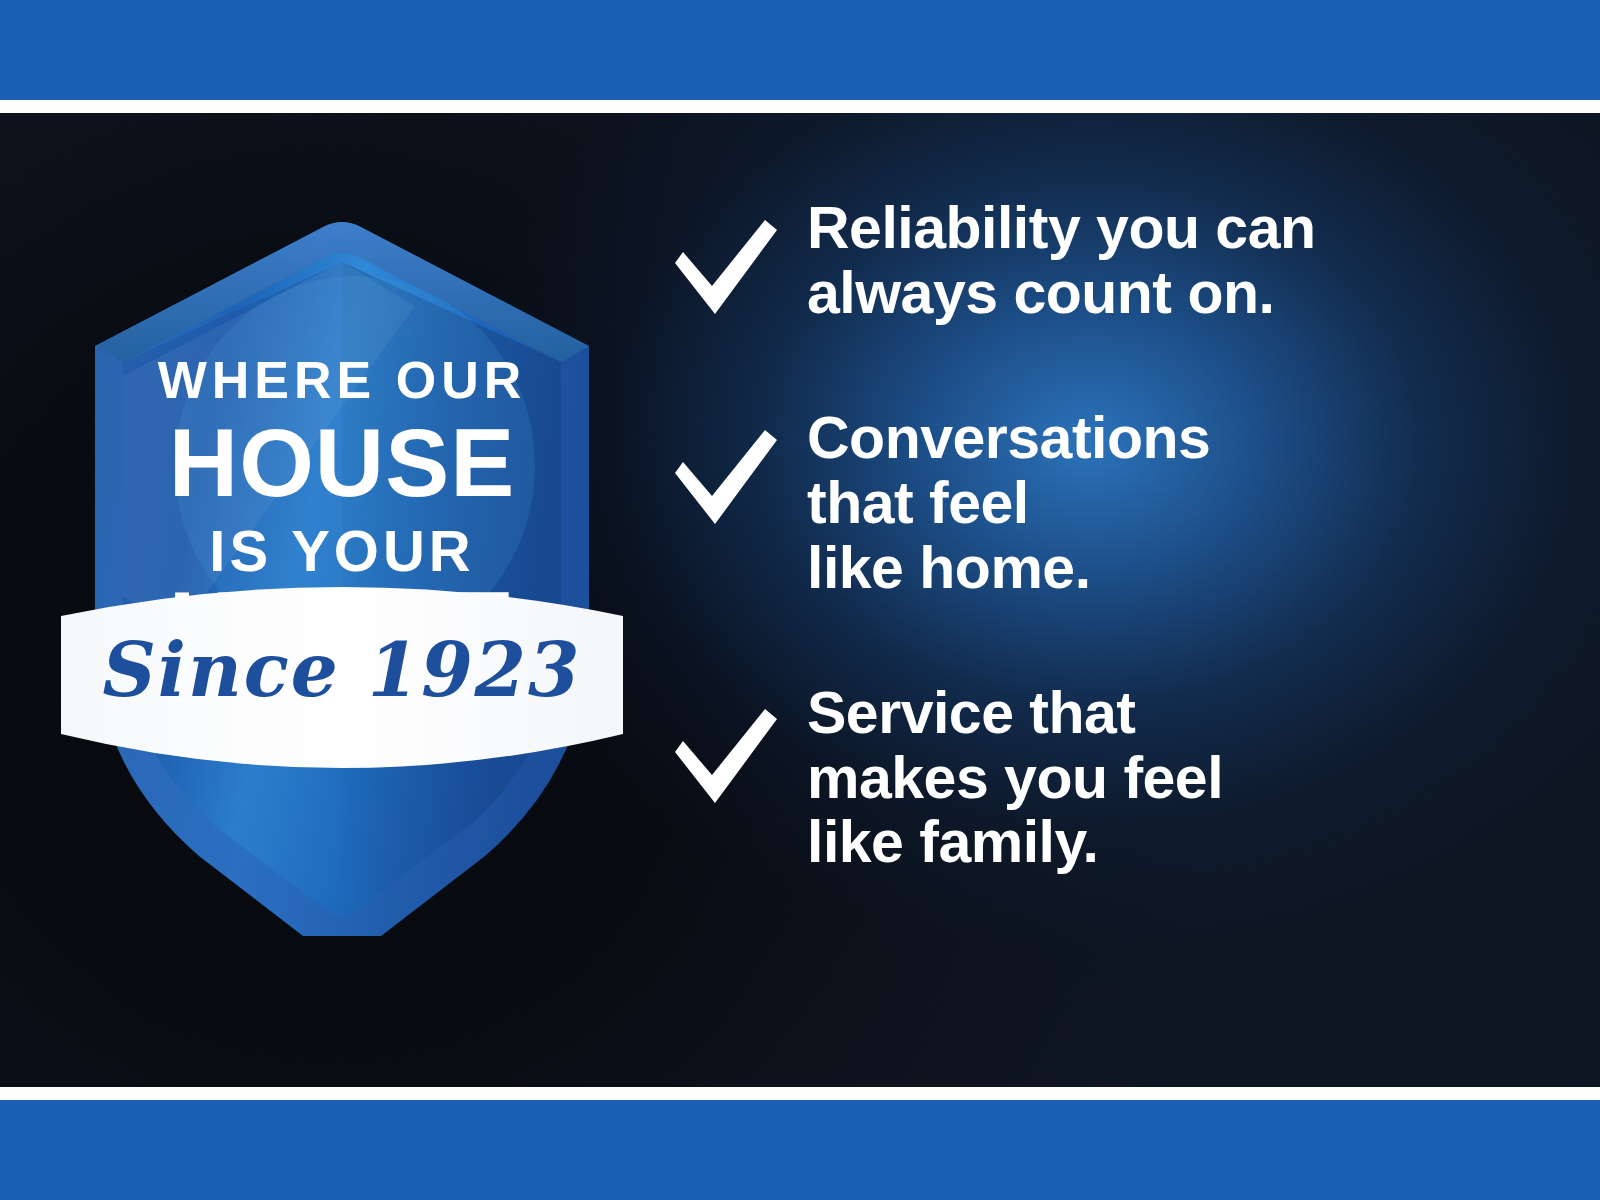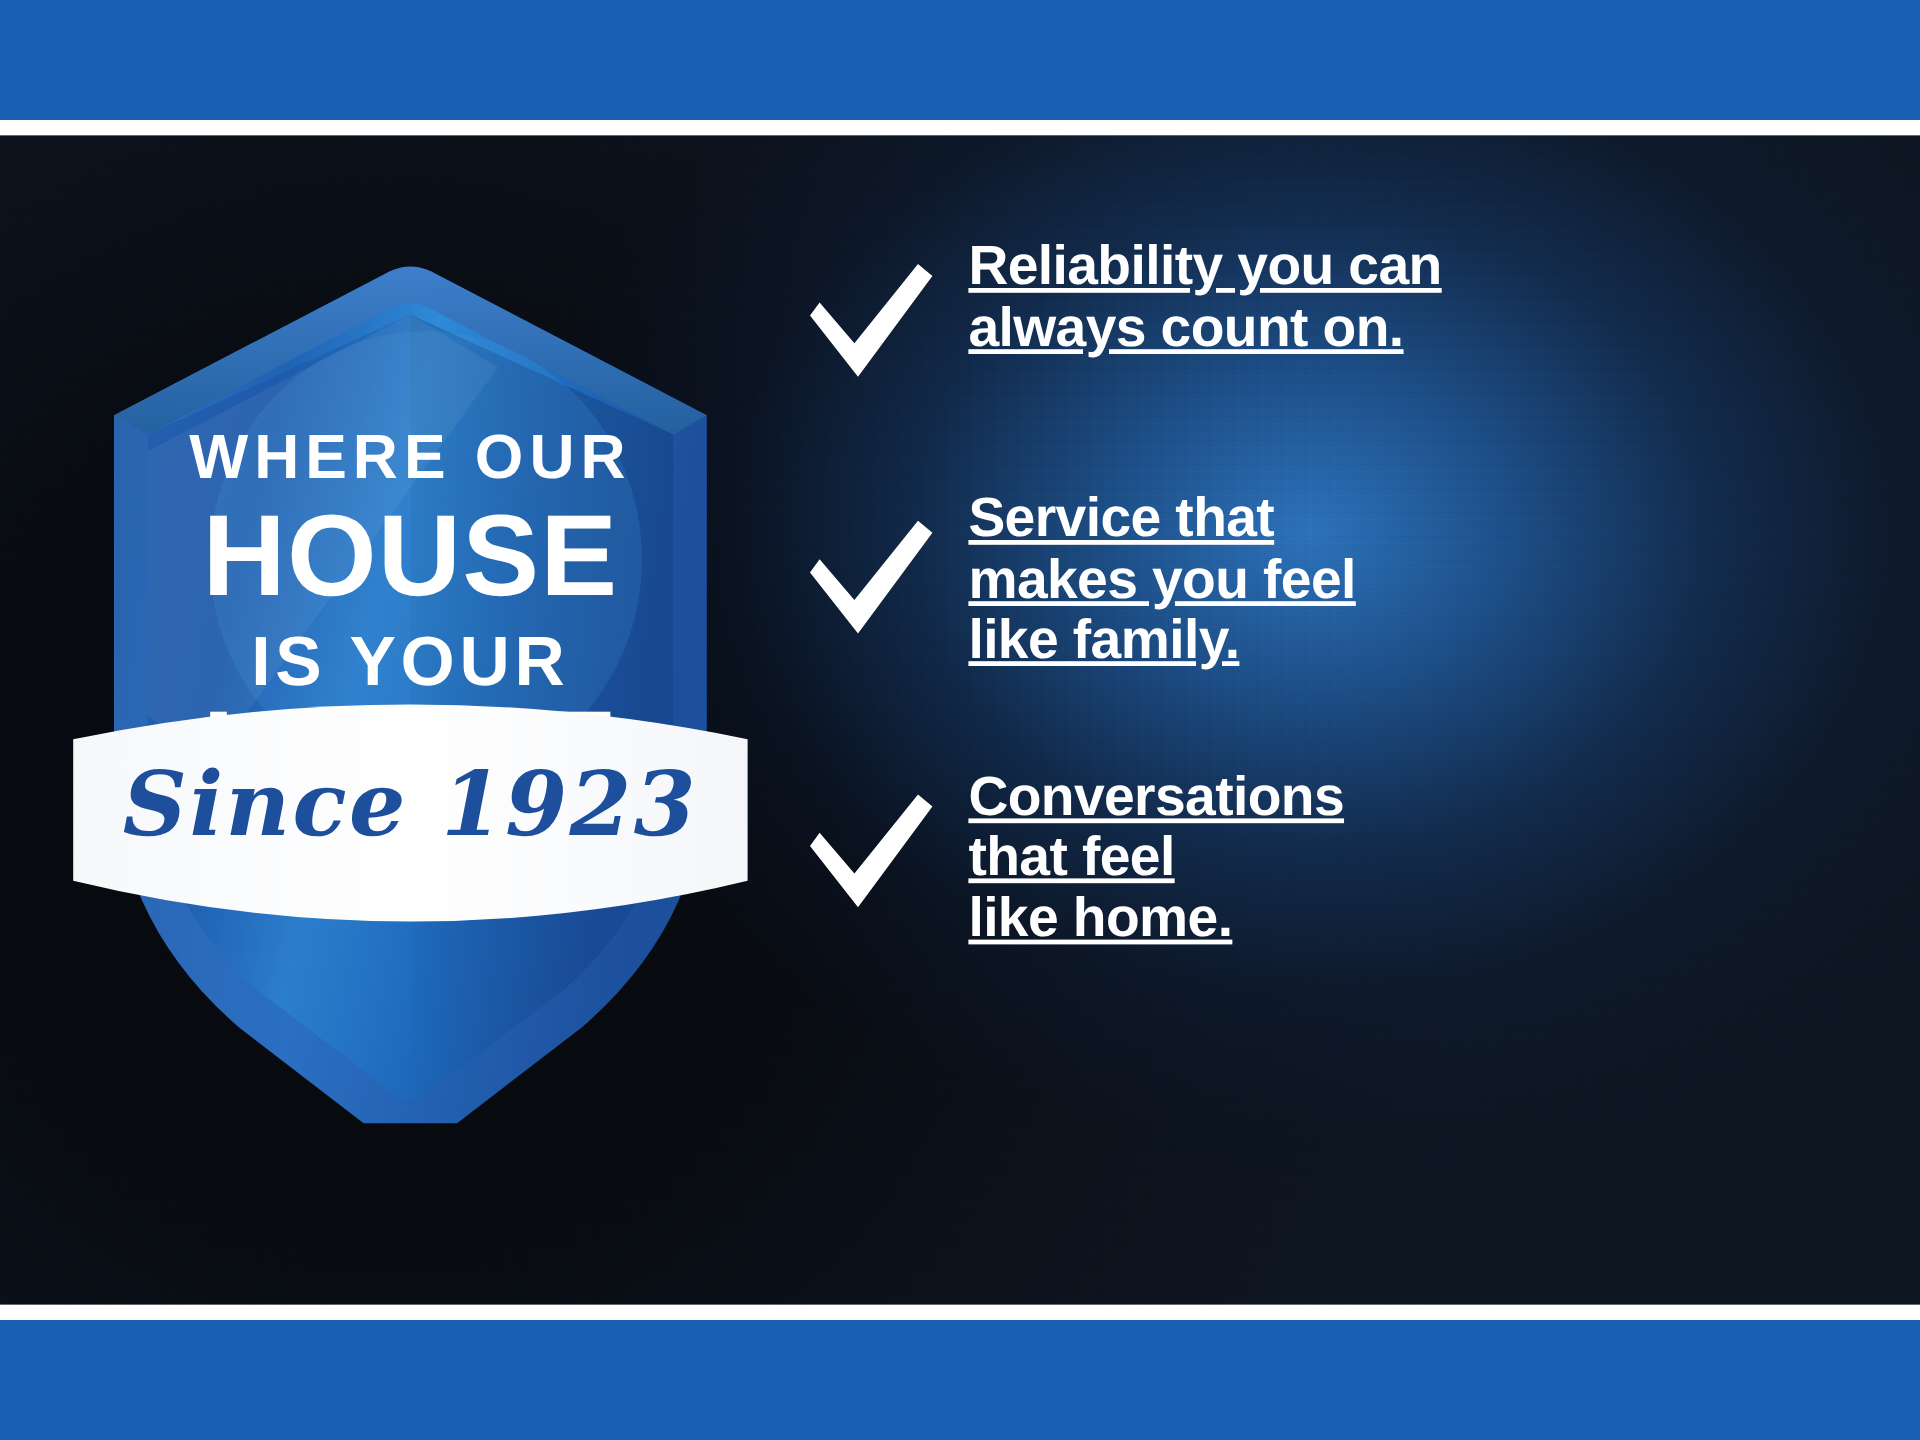--- a/index.html
+++ b/index.html
@@ -119,26 +119,25 @@
     width: 120px;
     height: 118px;
     margin-right: 22px;
   }
   .check svg { display: block; width: 100%; height: 100%; }
 
   .bullet-text {
     color: #ffffff;
     font-family: "Liberation Sans", sans-serif;
     font-weight: 700;
-    font-size: 46px;
+    font-size: 59px;
     line-height: 1.10;
     letter-spacing: -0.5px;
     white-space: pre-line;
     padding-top: 6px;
-    text-decoration: underline;
   }
 
   
   .b1 { margin-top: 0px;  }
   .b1 .check { margin-top: 18px; }
   .b2 { margin-top: 30px; }
   .b2 .check { margin-top: 22px; }
   .b3 { margin-top: 30px; }
   .b3 .check { margin-top: 18px; }
 </style>
@@ -231,38 +230,38 @@
   <div class="bullets">
 
     <div class="bullet b1">
       <span class="check">
         <svg viewBox="0 0 120 118" xmlns="http://www.w3.org/2000/svg">
           <path d="M10,55 L18,44 L47,78 L100,12 L112,22 L50,106 Z" fill="#ffffff"></path>
         </svg>
       </span>
       <span class="bullet-text">Reliability you can
 always count on.</span>
+    </div>
+
+    <div class="bullet b3">
+      <span class="check">
+        <svg viewBox="0 0 120 118" xmlns="http://www.w3.org/2000/svg">
+          <path d="M10,55 L18,44 L47,78 L100,12 L112,22 L50,106 Z" fill="#ffffff"></path>
+        </svg>
+      </span>
+      <span class="bullet-text">Conversations
+that feel
+like home.</span>
     </div>
 
     <div class="bullet b2">
       <span class="check">
         <svg viewBox="0 0 120 118" xmlns="http://www.w3.org/2000/svg">
           <path d="M10,55 L18,44 L47,78 L100,12 L112,22 L50,106 Z" fill="#ffffff"></path>
         </svg>
       </span>
       <span class="bullet-text">Service that
 makes you feel
 like family.</span>
     </div>
 
-    <div class="bullet b3">
-      <span class="check">
-        <svg viewBox="0 0 120 118" xmlns="http://www.w3.org/2000/svg">
-          <path d="M10,55 L18,44 L47,78 L100,12 L112,22 L50,106 Z" fill="#ffffff"></path>
-        </svg>
-      </span>
-      <span class="bullet-text">Conversations
-that feel
-like home.</span>
-    </div>
-
   </div>
 </div>
 
 </body></html>

